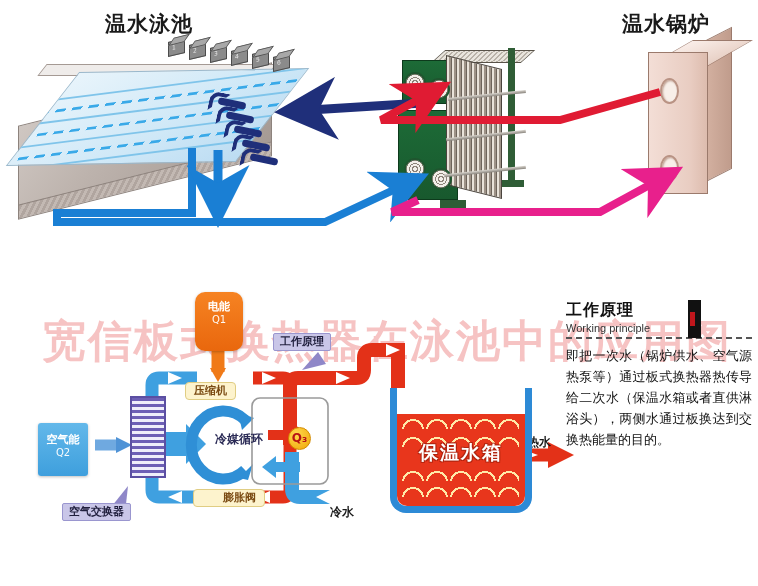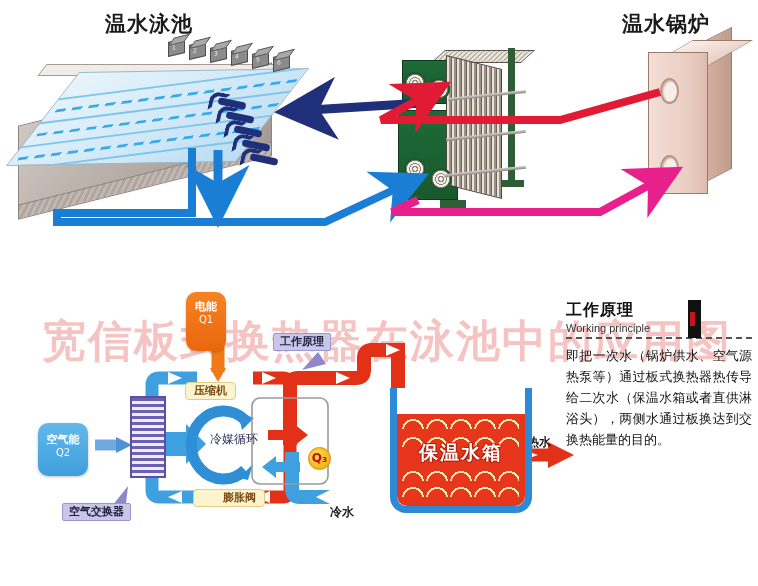--- a/index.html
+++ b/index.html
@@ -75,21 +75,21 @@
      font-size:44px;font-weight:700;color:rgba(228,72,72,0.33);
      letter-spacing:2px;white-space:nowrap;pointer-events:none;}
   .tag{position:absolute;font-size:11px;font-weight:700;color:#24243a;
      white-space:nowrap;text-align:center;line-height:1.1;}
   .tag-yellow{background:#fdf3cd;border:1px solid #e0cd83;border-radius:4px;padding:2px 8px;color:#7a4a12;}
   .tag-purple{background:#c9c6e8;border:1px solid #9a96cf;border-radius:2px;padding:2px 6px;color:#201f3d;}
   .box-orange{position:absolute;background:linear-gradient(180deg,#f68322,#e9670d);
      border-radius:10px;color:#fff;text-align:center;font-weight:700;font-size:11px;
      padding-top:7px;box-shadow:0 1px 3px rgba(0,0,0,.25);}
   .box-blue{position:absolute;background:linear-gradient(180deg,#63b8ea,#3e9fdd);
-     border-radius:10px;color:#fff;text-align:center;font-weight:700;font-size:11px;
+     border-radius:3px;color:#fff;text-align:center;font-weight:700;font-size:11px;
      padding-top:9px;box-shadow:0 1px 3px rgba(0,0,0,.25);}
   .box-sub{display:block;font-size:10px;font-weight:400;opacity:.95;}
 
   .coil{position:absolute;left:130px;top:396px;width:32px;height:78px;
      background:repeating-linear-gradient(180deg,#6d5fb5 0 3px,#efeefa 3px 6px);
      border:2px solid #5b4fa2;}
 
   .tank{position:absolute;left:390px;top:388px;width:128px;height:118px;
      border:7px solid #2d8ad6;border-top:none;border-radius:0 0 16px 16px;background:#fff;}
   .tank-water{position:absolute;left:0;top:26px;right:0;bottom:0;background:#e8361c;
@@ -269,39 +269,39 @@
       <path d="M524,450 L538,455 L524,460 Z" fill="#ffffff"></path>
 
       <path d="M302,370 L318,352 L326,364 Z" fill="#8f87c8"></path>
       <path d="M128,486 L112,506 L126,504 Z" fill="#8f87c8"></path>
 
       <rect x="252" y="398" width="76" height="86" rx="8" fill="none" stroke="#9a9a9a" stroke-width="1.6"></rect>
     </svg>
 
     <div class="coil"></div>
 
-    <div class="box-orange" style="left:186px;top:292px;width:40px;height:52px;">
+    <div class="box-orange" style="left:195px;top:292px;width:48px;height:52px;">
       <span>电能</span>
       <span class="box-sub">Q1</span>
     </div>
 
     <div class="box-blue" style="left:38px;top:423px;width:50px;height:44px;">
       <span>空气能</span>
       <span class="box-sub">Q2</span>
     </div>
 
     <div class="tag tag-yellow abs" style="left:185px;top:370px;margin-top:12px;">压缩机</div>
     <div class="tag tag-yellow abs" style="left:193px;top:489px;padding-left:29px;">膨胀阀</div>
 
     <div class="tag tag-purple abs" style="left:273px;top:333px;">工作原理</div>
     <div class="tag tag-purple abs" style="left:62px;top:503px;">空气交换器</div>
 
-    <div class="abs" style="left:205px;top:432px;width:58px;font-size:12px;font-weight:400;color:#2a2a55;line-height:1.25;text-align:center;">冷媒循环</div>
-
-    <div class="qcircle abs" style="left:308px;top:427px;margin-top:20px;">Q₃</div>
+    <div class="abs" style="left:205px;top:432px;width:58px;font-size:12px;font-weight:700;color:#2a2a55;line-height:1.25;text-align:right;">冷媒循环</div>
+
+    <div class="qcircle abs" style="left:288px;top:427px;">Q₃</div>
 
     <div class="abs" style="left:330px;top:504px;font-size:12px;font-weight:700;color:#1a1a1a;">冷水</div>
 
     <div class="abs" style="left:527px;top:434px;font-size:12px;font-weight:700;color:#1a1a1a;">热水</div>
 
     <div class="tank">
       <div class="tank-water">
         <div class="wave" style="top:4px;"></div>
         <div class="wave" style="top:22px;"></div>
         <div class="wave" style="top:56px;"></div>

